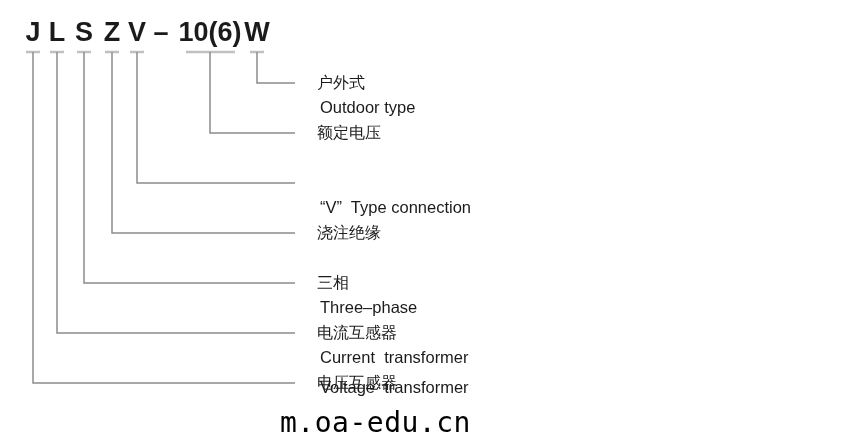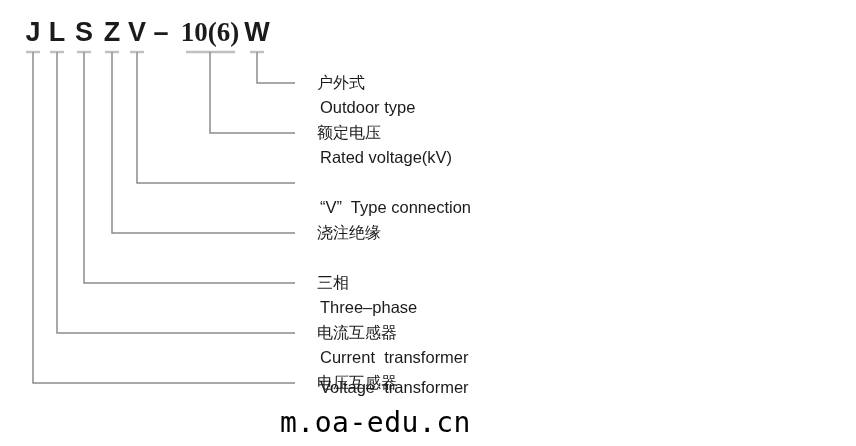--- a/index.html
+++ b/index.html
@@ -41,21 +41,21 @@
     color: var(--text, #1b1b1b);
     transform: translateX(-50%);
     white-space: pre;
   }
   .tok.x-j  { left: 33px; }
   .tok.x-l  { left: 57px; }
   .tok.x-s  { left: 84px; }
   .tok.x-z  { left: 112px; }
   .tok.x-v  { left: 137px; }
   .tok.x-d  { left: 161px; }
-  .tok.x-10 { left: 210px; font-family: Liberation Serif, serif; }
+  .tok.x-10 { left: 210px; }
   .tok.x-w  { left: 257px; }
   .lbl {
     position: absolute;
     white-space: pre;
     line-height: 22px;
   }
   .lbl.cn {
     left: 317px;
     font-size: 16px;
     color: var(--text, #1b1b1b);
@@ -118,21 +118,20 @@
     <span class="tok x-v">V</span>
     <span class="tok x-d">–</span>
     <span class="tok x-10">10(6)</span>
     <span class="tok x-w">W</span>
   </div>
 
   <div class="lbl cn r0c">户外式</div>
   <div class="lbl en r0e">Outdoor type</div>
 
   <div class="lbl cn r1c">额定电压</div>
-  <div class="lbl en r1e">Rated voltage(kV)</div>
 
   <div class="lbl en r2e">“V”  Type connection</div>
 
   <div class="lbl cn r3c">浇注绝缘</div>
 
   <div class="lbl cn r4c">三相</div>
   <div class="lbl en r4e">Three–phase</div>
 
   <div class="lbl cn r5c">电流互感器</div>
   <div class="lbl en r5e">Current  transformer</div>

